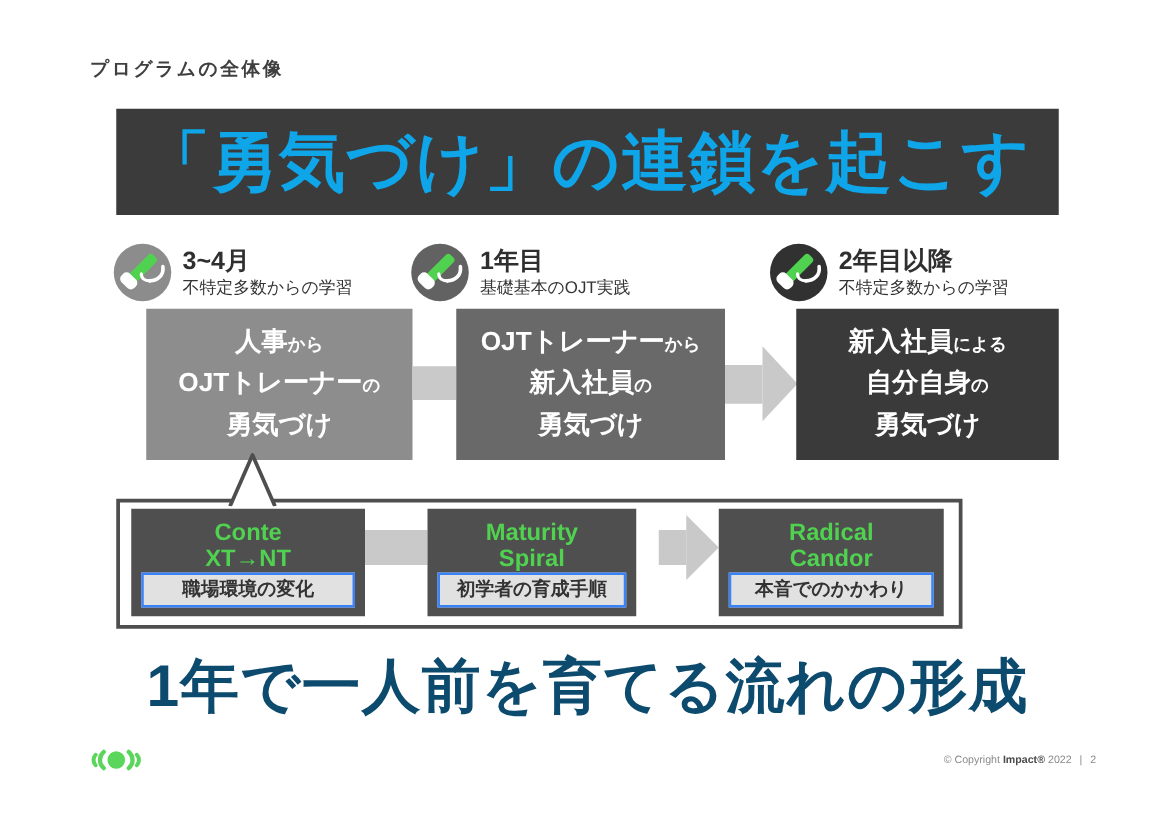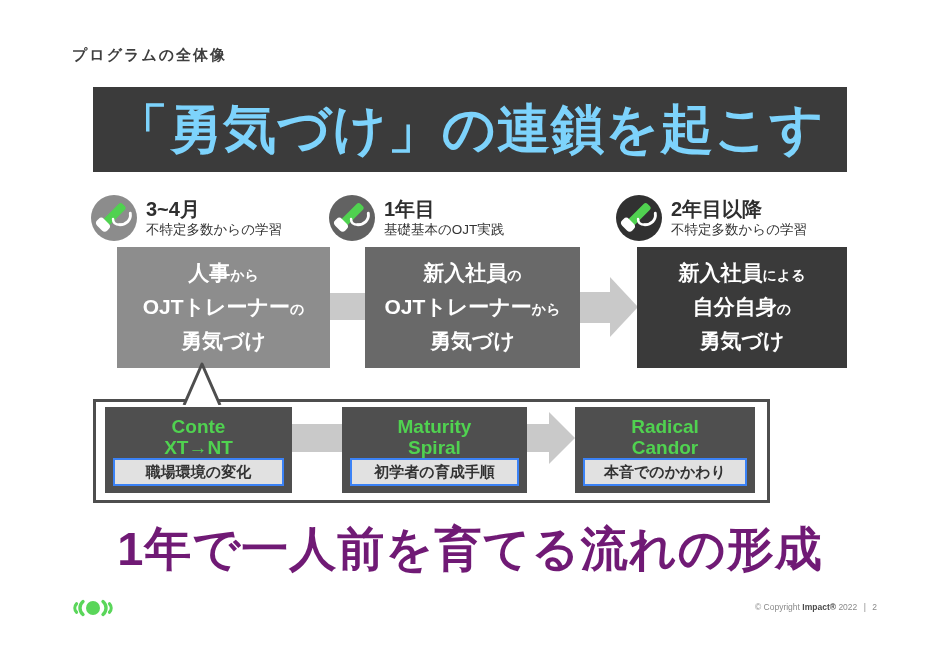--- a/index.html
+++ b/index.html
@@ -5,21 +5,21 @@
   html,body{margin:0;padding:0;}
   body{
     width:940px;height:664px;position:relative;background:#ffffff;overflow:hidden;
     font-family:"Liberation Sans","DejaVu Sans",sans-serif;
   }
   
   .kicker{position:absolute;left:72px;top:46px;font-size:15px;font-weight:700;color:#3f3f3f;letter-spacing:2px;}
   
   .banner{position:absolute;left:93px;top:87px;width:754px;height:85px;background:#3b3b3b;
           display:flex;align-items:center;justify-content:center;}
-  .banner span{color:#7dd3fc;font-size:53px;font-weight:700;letter-spacing:1px;white-space:nowrap;}
+  .banner span{color:#0ea5e9;font-size:53px;font-weight:700;letter-spacing:1px;white-space:nowrap;}
   
   .phase{position:absolute;top:195px;display:flex;align-items:center;}
   .phase.p1{left:91px;} .phase.p2{left:329px;} .phase.p3{left:616px;}
   .picon{width:46px;height:46px;border-radius:50%;flex:0 0 46px;}
   .picon svg{width:46px;height:46px;display:block;}
   .ptext{margin-left:9px;line-height:1;}
   .ptitle{font-size:20px;font-weight:700;color:#2f2f2f;margin-bottom:4px;}
   .psub{font-size:13.5px;color:#333333;}
   
   .fbox{position:absolute;top:247px;height:121px;display:flex;flex-direction:column;justify-content:center;
@@ -33,32 +33,32 @@
   .band1{position:absolute;left:330px;top:293px;width:35px;height:27px;background:#c9c9c9;}
   .arr2-shaft{position:absolute;left:580px;top:292px;width:30px;height:31px;background:#c9c9c9;}
   .arr2-head{position:absolute;left:610px;top:277px;width:0;height:0;
              border-top:30px solid transparent;border-bottom:30px solid transparent;border-left:28px solid #c9c9c9;}
   
   .spike{position:absolute;left:180px;top:361px;z-index:5;}
   
   .mwrap{position:absolute;left:93px;top:399px;width:671px;height:98px;background:#ffffff;border:3px solid #4e4e4e;}
   .mbox{position:absolute;top:407px;height:86px;background:#4f4f4f;text-align:center;z-index:2;}
   .mbox.m1{left:105px;width:187px;}
-  .mbox.m2{left:342px;width:185px;}
+  .mbox.m2{left:342px;width:167px;}
   .mbox.m3{left:575px;width:180px;}
   .mtitle{color:#50d250;font-size:19px;font-weight:700;line-height:21px;padding-top:9px;}
   .mlabel{position:absolute;left:8px;right:8px;bottom:7px;background:#e1e1e1;border:2px solid #3b82f6;
           color:#333333;font-size:15px;font-weight:700;line-height:24px;}
   .mband{position:absolute;left:292px;top:424px;width:50px;height:28px;background:#c9c9c9;z-index:1;}
   .marr-shaft{position:absolute;left:527px;top:424px;width:22px;height:28px;background:#c9c9c9;z-index:1;}
   .marr-head{position:absolute;left:549px;top:412px;width:0;height:0;z-index:1;
              border-top:26px solid transparent;border-bottom:26px solid transparent;border-left:26px solid #c9c9c9;}
   
   .headline{position:absolute;left:0;top:518px;width:940px;text-align:center;
-            font-size:47px;font-weight:700;color:#701a75;letter-spacing:1px;white-space:nowrap;}
+            font-size:47px;font-weight:700;color:#0c4a6e;letter-spacing:1px;white-space:nowrap;}
   
   .logo{position:absolute;left:70px;top:598px;}
   .copyright{position:absolute;right:63px;top:602px;font-size:8.5px;color:#8a8a8a;white-space:nowrap;}
   .copyright b{color:#4a4a4a;}
   .copyright .sep{margin:0 4px;}
 </style>
 </head>
 <body>
 
 <div class="kicker">プログラムの全体像</div>
@@ -114,22 +114,22 @@
 
 <div class="fbox b1" style="background: rgb(141, 141, 141);">
   <div class="fline"><span class="main">人事</span><span class="suffix">から</span></div>
   <div class="fline"><span class="main">OJTトレーナー</span><span class="suffix">の</span></div>
   <div class="fline"><span class="main">勇気づけ</span></div>
 </div>
 
 <div class="band1"></div>
 
 <div class="fbox b2" style="background: rgb(105, 105, 105);">
+  <div class="fline"><span class="main">OJTトレーナー</span><span class="suffix">から</span></div>
   <div class="fline"><span class="main">新入社員</span><span class="suffix">の</span></div>
-  <div class="fline"><span class="main">OJTトレーナー</span><span class="suffix">から</span></div>
   <div class="fline"><span class="main">勇気づけ</span></div>
 </div>
 
 <div class="arr2-shaft"></div>
 <div class="arr2-head"></div>
 
 <div class="fbox b3" style="background: rgb(58, 58, 58);">
   <div class="fline"><span class="main">新入社員</span><span class="suffix">による</span></div>
   <div class="fline"><span class="main">自分自身</span><span class="suffix">の</span></div>
   <div class="fline"><span class="main">勇気づけ</span></div>

